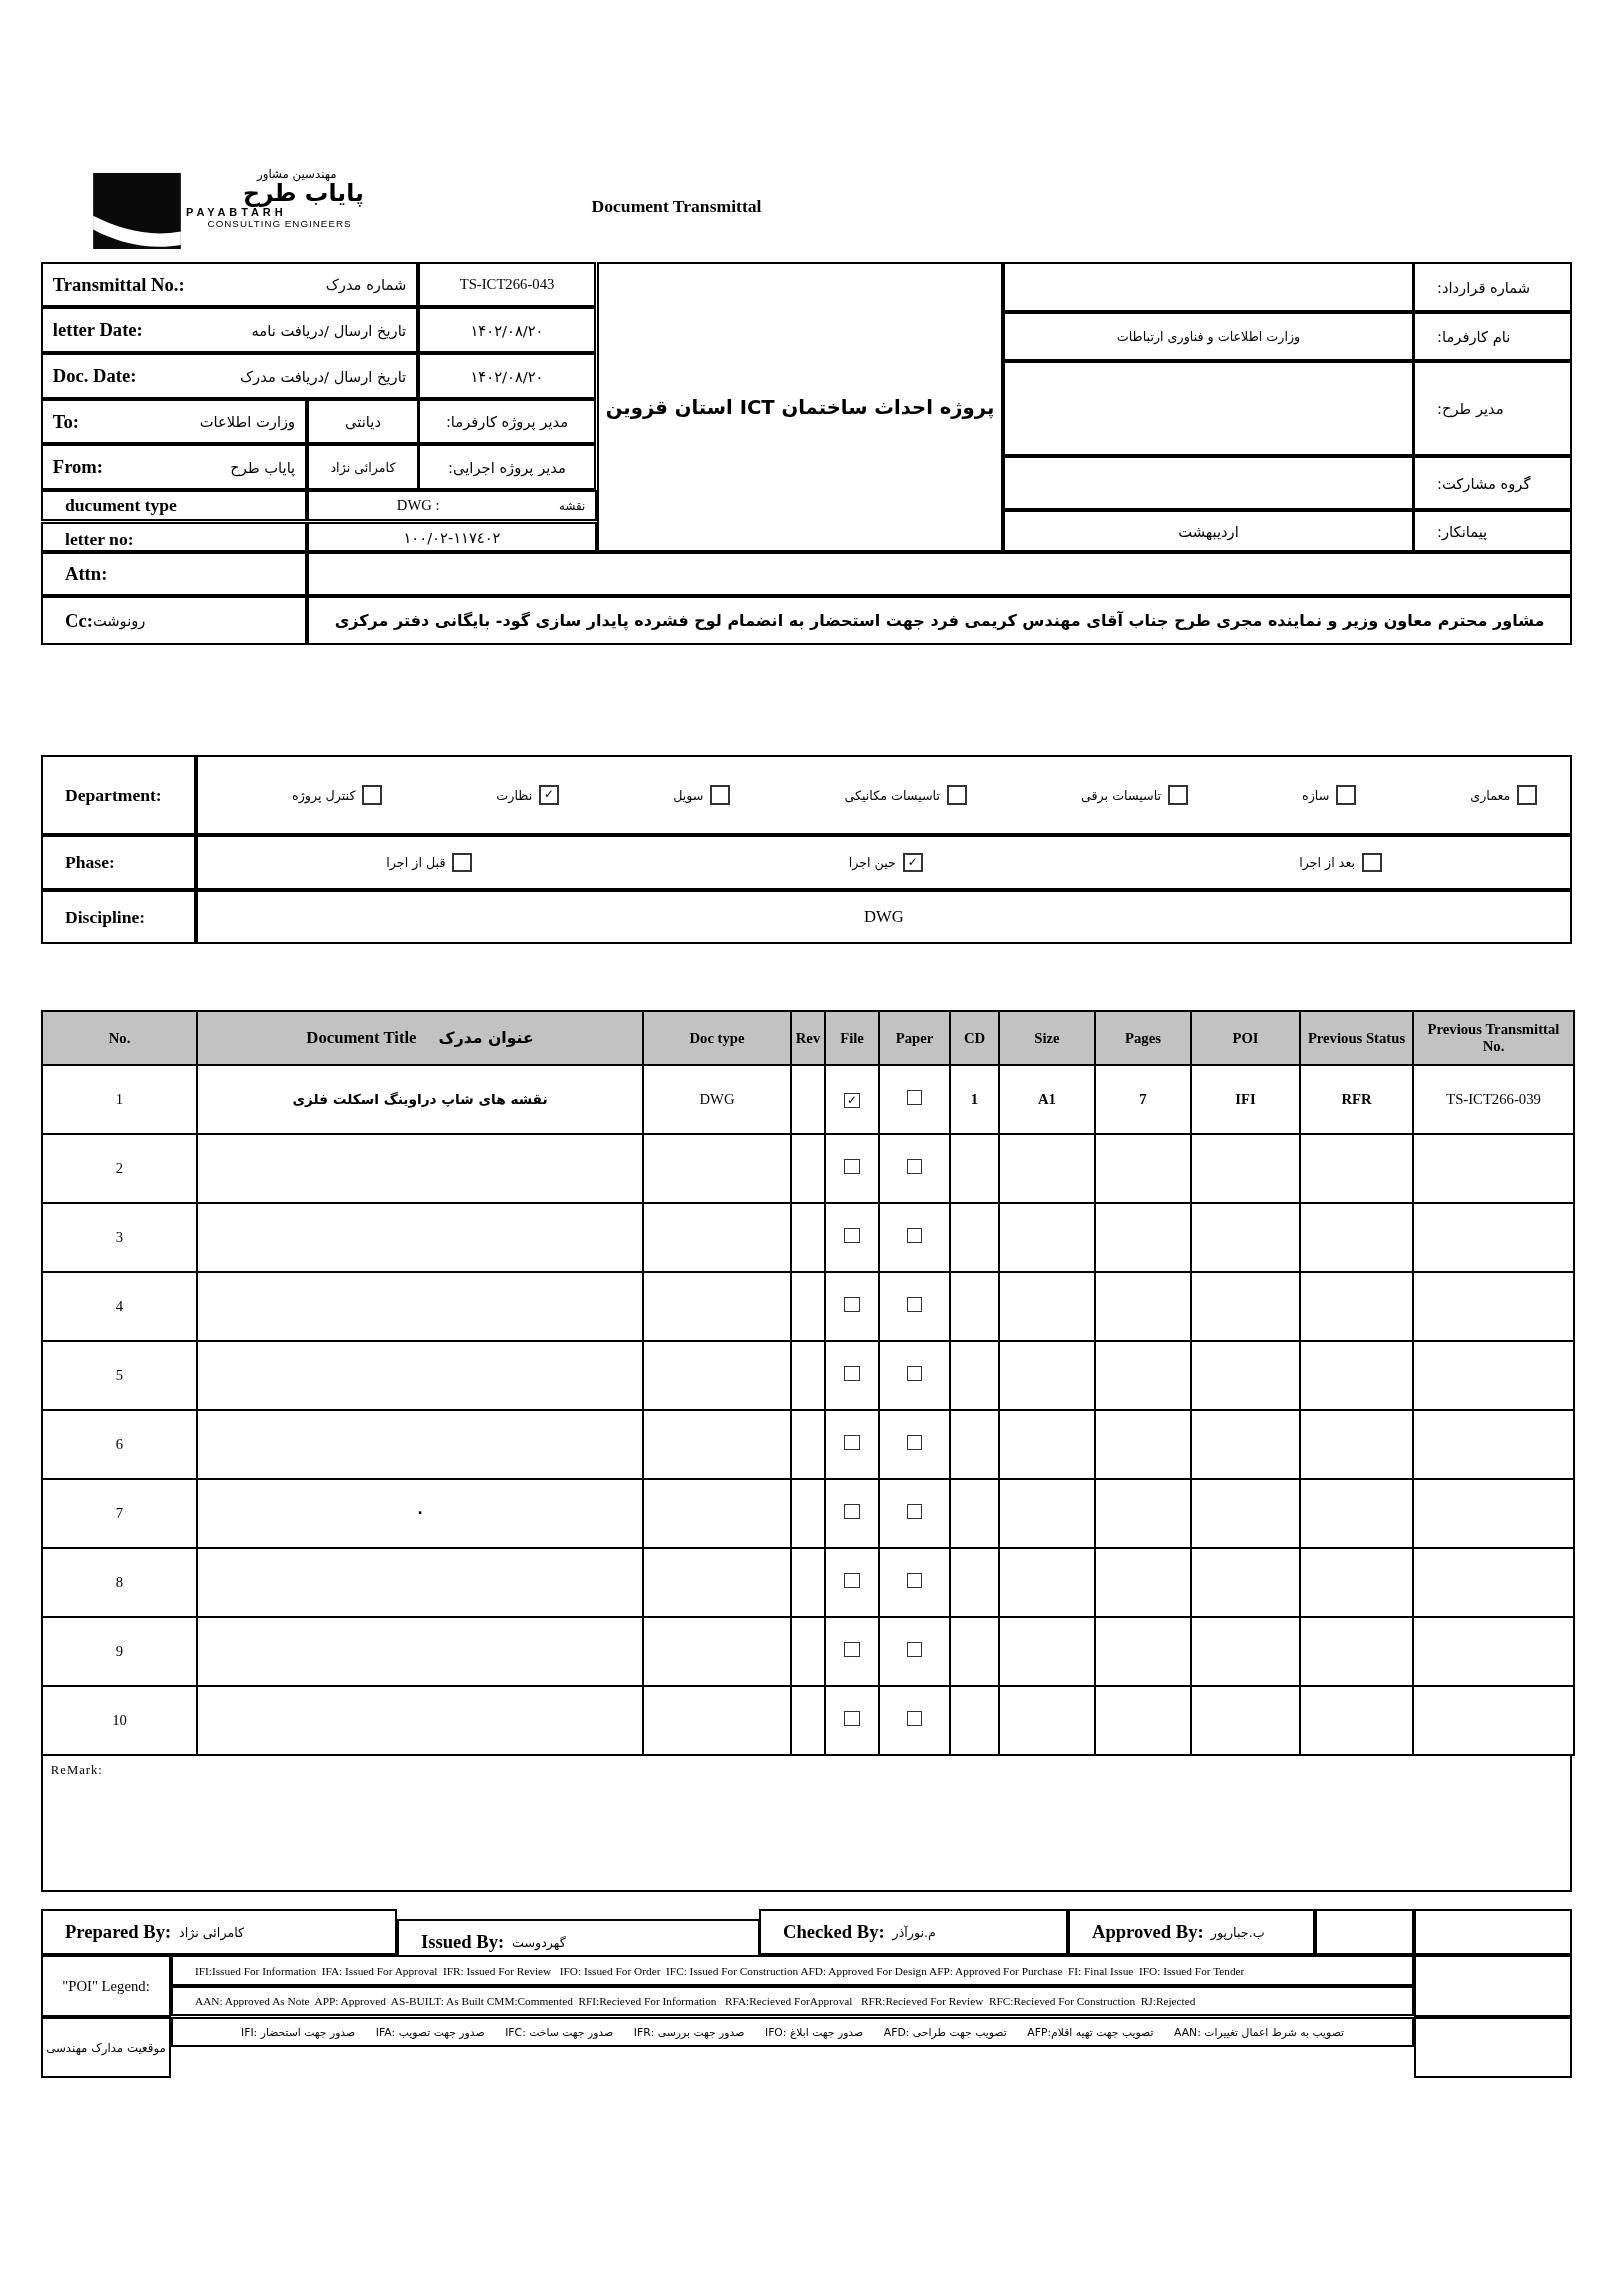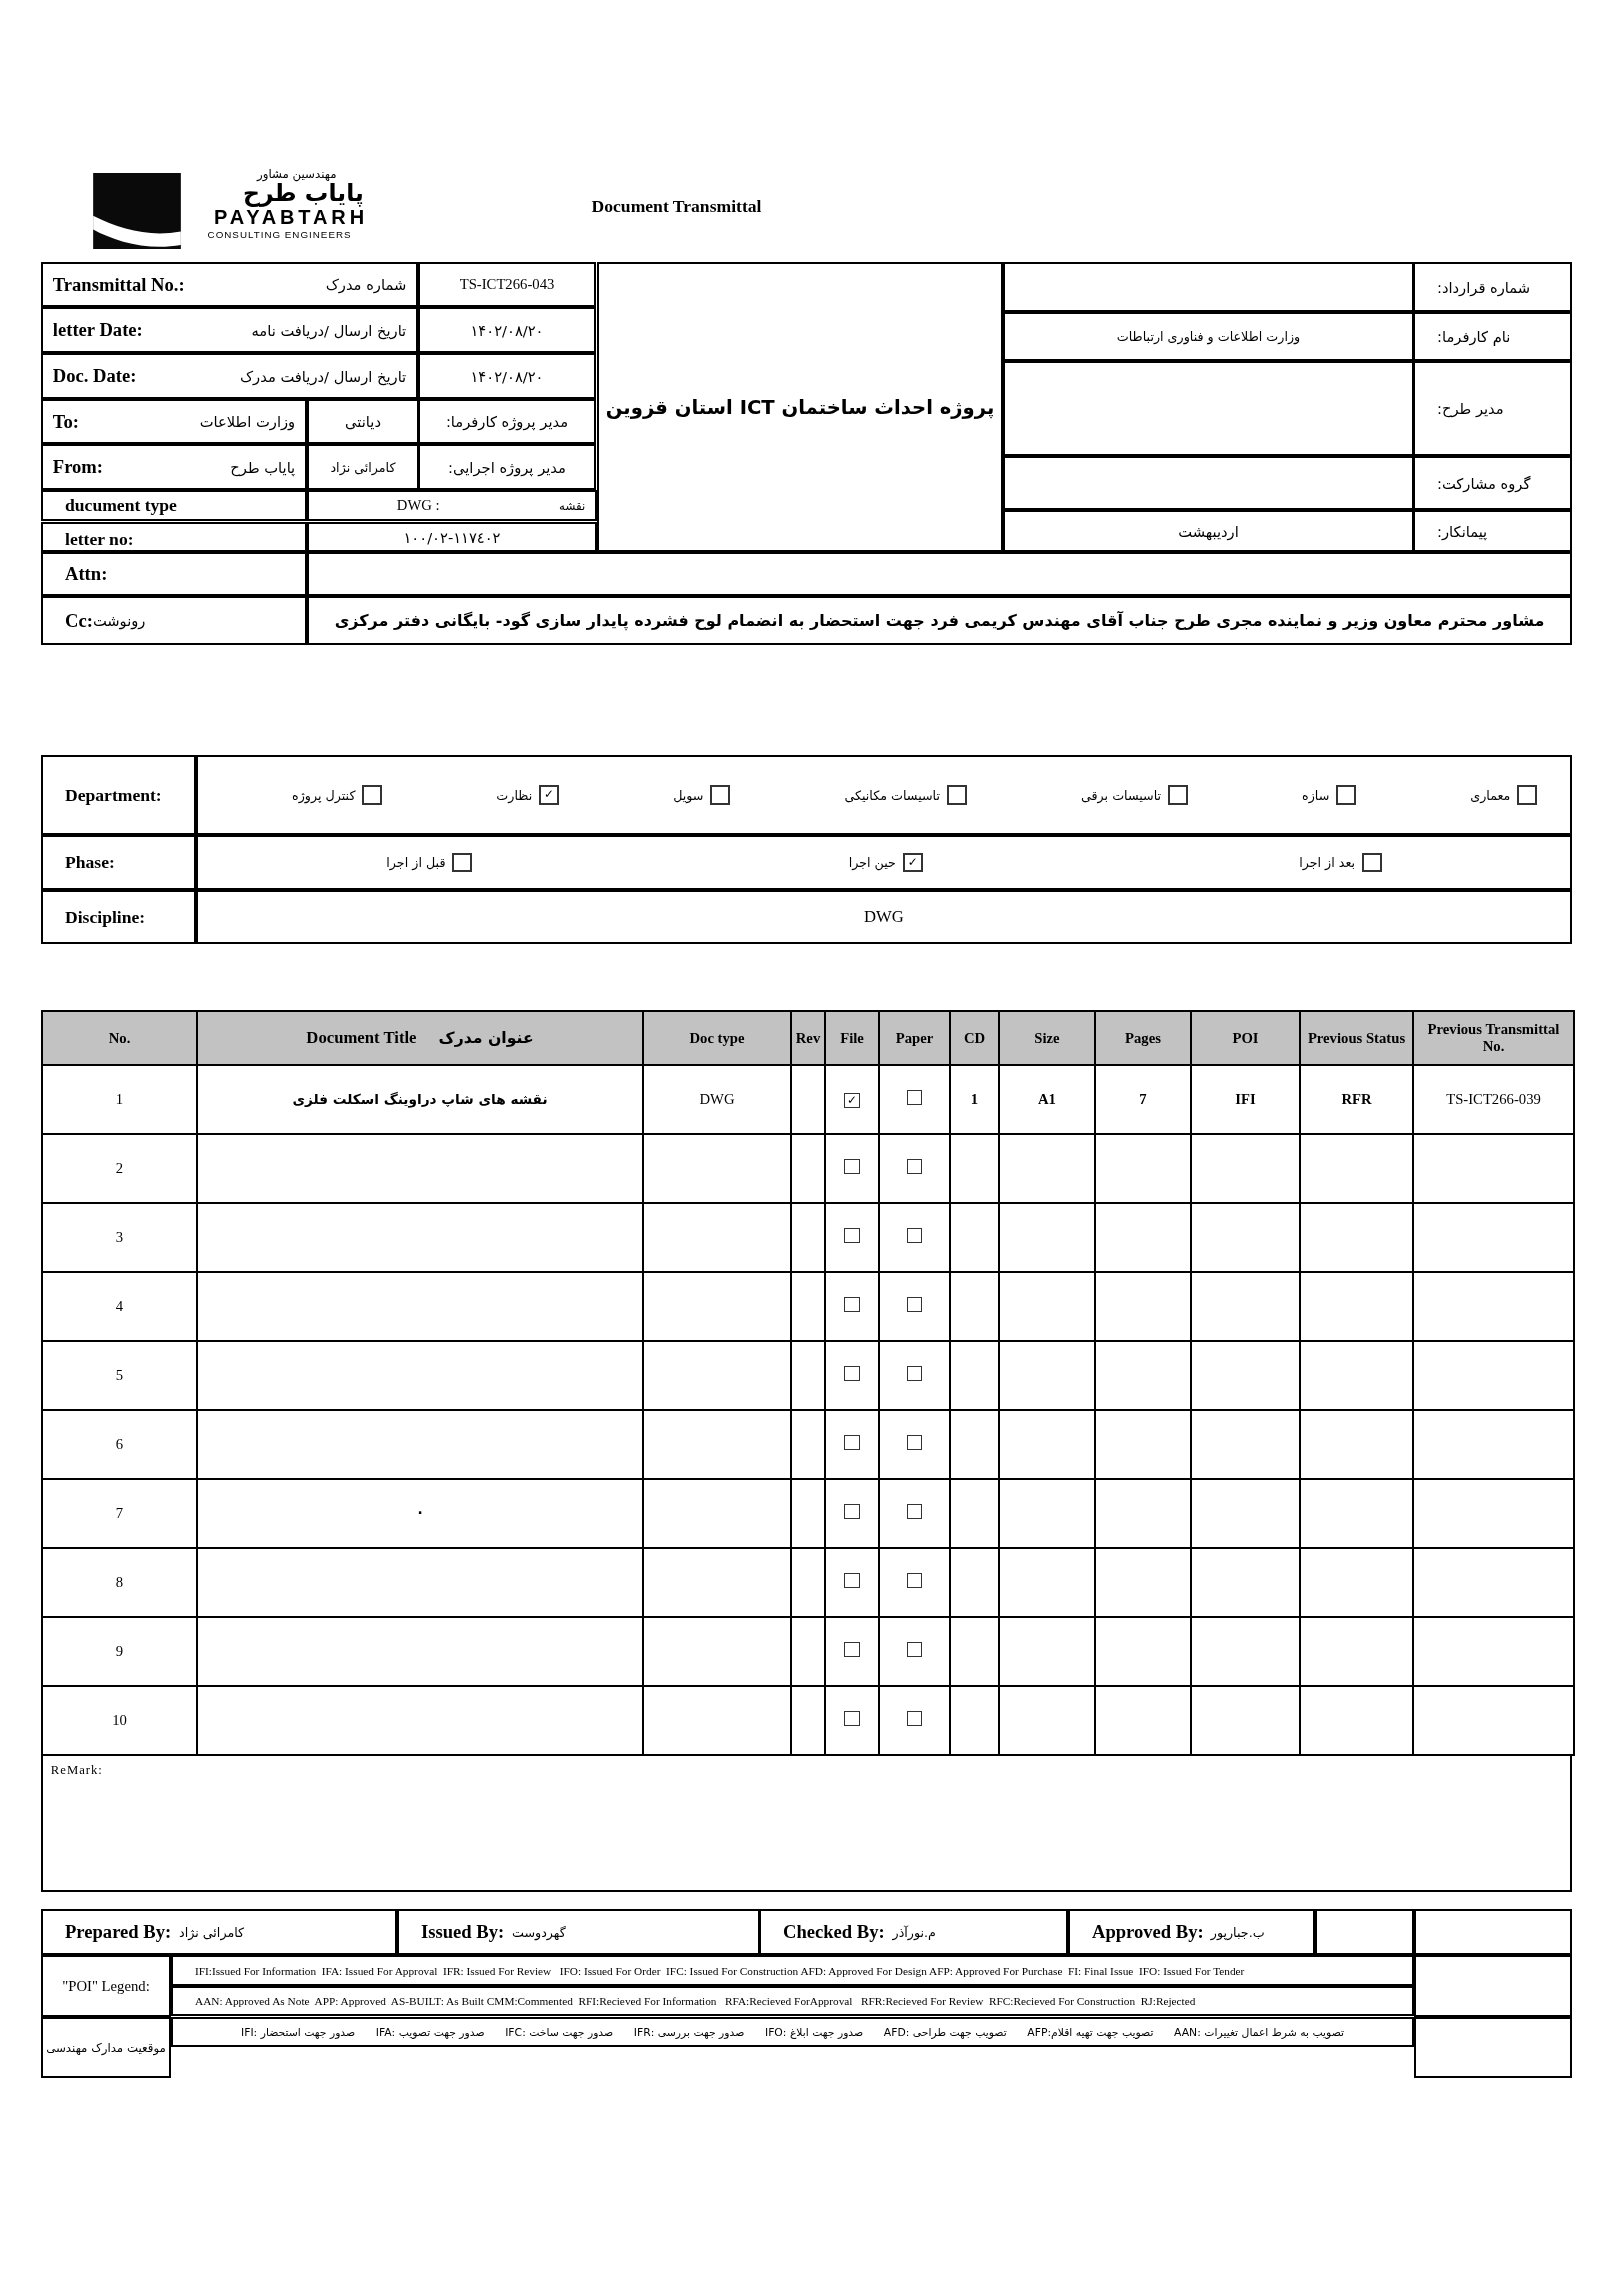--- a/index.html
+++ b/index.html
@@ -40,21 +40,21 @@
 
 <div class="abs" style="left:93px;top:173px;width:88px;height:76px;">
   <svg class="swoosh" width="88" height="76" viewBox="0 0 90 78">
     <rect x="0" y="0" width="90" height="78" fill="#0a0a0a"></rect>
     <path d="M0,44 C28,58 58,66 90,60 L90,74 C55,80 22,70 0,58 Z" fill="#ffffff"></path>
   </svg>
 </div>
 <div class="abs" style="left:186px;top:167px;width:216px;">
   <div class="fa" style="font-size:11.8px;text-align:left;padding-left:71px;">مهندسین مشاور</div>
   <div class="fa" style="font-size:23.5px;font-weight:bold;text-align:left;padding-left:57px;line-height:1.05;">پایاب طرح</div>
-  <div class="enb" style="font-size:20px;letter-spacing:3.9px;font-family:'Liberation Sans',sans-serif;font-weight:bold;margin-left:28px;">PAYABTARH</div>
+  <div class="enb" style="font-size:11px;letter-spacing:3.9px;font-family:'Liberation Sans',sans-serif;font-weight:bold;">PAYABTARH</div>
   <div style="font-size:9.8px;letter-spacing:1px;padding-left:21.6px;font-family:'Liberation Sans',sans-serif;">CONSULTING ENGINEERS</div>
 </div>
 <div class="abs enb" style="left:461px;top:196px;width:431px;text-align:center;font-size:17.6px;">Document Transmittal</div>
 
 <div class="abs" style="left:41px;top:262px;width:1531px;height:383px;">
 
   <div class="cell c-split" style="left:0;top:0;width:377px;height:45px;">
     <span class="enb lab">Transmittal No.:</span>
     <span class="fa falab">شماره مدرک</span>
   </div>
@@ -434,21 +434,21 @@
     <span class="en" style="font-size:12.7px;letter-spacing:1px;">ReMark:</span>
   </div>
 </div>
 
 <div class="abs" style="left:41px;top:1909px;width:1531px;height:169px;">
 
   <div class="cell c-left" style="left:0;top:0;width:356px;height:46px;gap:7.8px;">
     <span class="enb" style="font-size:18.6px;">Prepared By:</span>
     <span class="fa" style="font-size:12.7px;">کامرائی نژاد</span>
   </div>
-  <div class="cell c-left" style="left:356px;top:0;width:363px;height:46px;gap:7.8px;">
+  <div class="cell c-left" style="left:356px;top:10px;width:363px;height:46px;gap:7.8px;">
     <span class="enb" style="font-size:18.6px;">Issued By:</span>
     <span class="fa" style="font-size:12.7px;">گهردوست</span>
   </div>
   <div class="cell c-left" style="left:718px;top:0;width:309px;height:46px;gap:7.8px;">
     <span class="enb" style="font-size:18.6px;">Checked By:</span>
     <span class="fa" style="font-size:12.7px;">م.نورآذر</span>
   </div>
   <div class="cell c-left" style="left:1027px;top:0;width:247px;height:46px;gap:7px;">
     <span class="enb" style="font-size:18.6px;">Approved By:</span>
     <span class="fa" style="font-size:12.7px;">ب.جبارپور</span>

